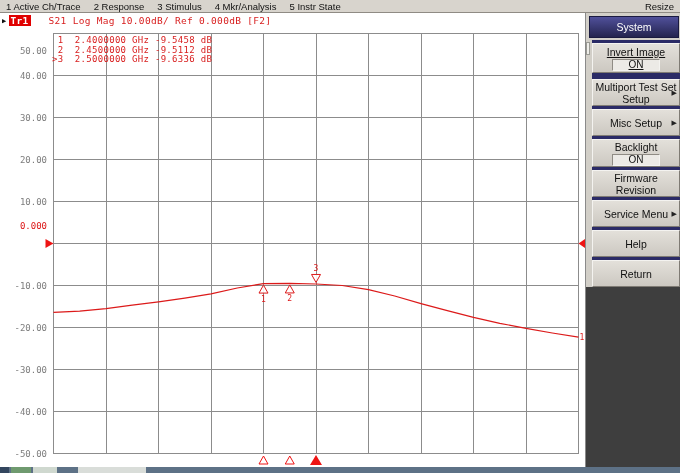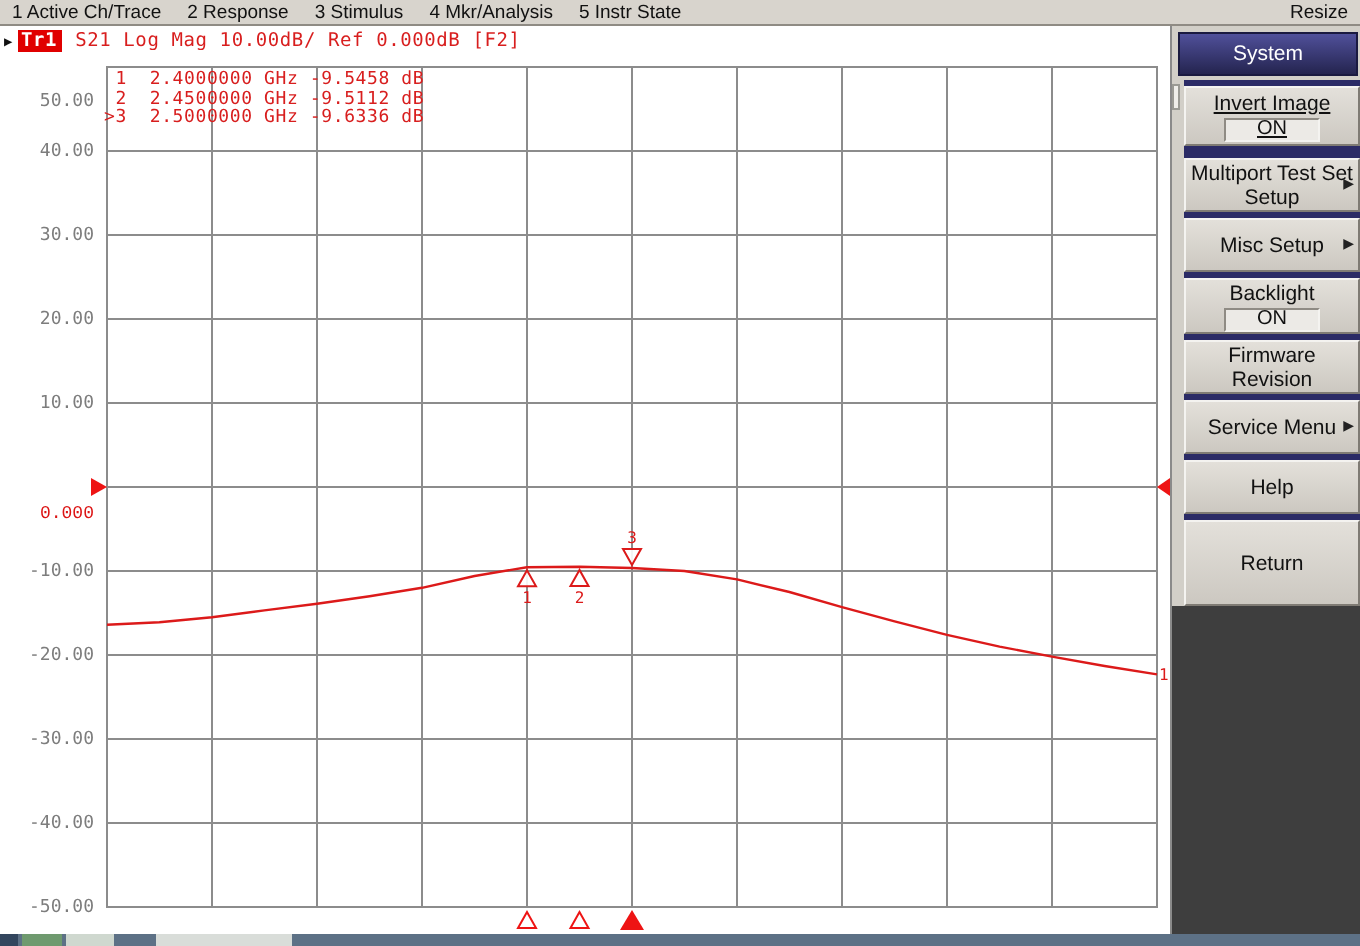--- a/index.html
+++ b/index.html
@@ -23,21 +23,21 @@
     position:absolute;left:0;top:14px;width:585px;height:13px;background:#fff;
     display:flex;align-items:center;
     font-family:"DejaVu Sans Mono",monospace;font-size:9.5px;letter-spacing:.3px;
     color:#d81e1e;
   }
   .tracebar .tri{color:#111;font-size:7px;margin-left:2px;}
   .tracebar .badge{
     background:#e00000;color:#fff;padding:0 2px;margin-left:2px;
     font-weight:bold;line-height:11px;
   }
-  .tracebar .settings{margin-left:7px;white-space:pre;}
+  .tracebar .settings{margin-left:18px;white-space:pre;}
   
   .graph{position:absolute;left:0;top:27px;width:585px;height:440px;background:#fff;}
   .graph svg{position:absolute;left:0;top:0;}
   .ylab{
     position:absolute;left:0;width:47px;text-align:right;
     font-family:"DejaVu Sans Mono",monospace;font-size:9px;color:#7d7d7d;
     line-height:10px;
   }
   .ylab.ref{color:#dc1414;}
   .readout{
@@ -146,21 +146,21 @@
       <path d="M 316,255.46112 l -4.5,-8 h 9 Z" fill="#fff" fill-opacity="0.9" stroke="#dc1a1a" stroke-width="1"></path>
       <text x="316" y="244.46112" fill="#dc1a1a" text-anchor="middle" font-size="8px" font-family="DejaVu Sans Mono, monospace">3</text>
       <polygon points="316,428 310,438 322,438" fill="#ee1414"></polygon>
     </svg>
   <div id="ylabels">
       <div class="ylab" style="top: 19px;">50.00</div>
       <div class="ylab" style="top: 43.5px;">40.00</div>
       <div class="ylab" style="top: 85.5px;">30.00</div>
       <div class="ylab" style="top: 127.5px;">20.00</div>
       <div class="ylab" style="top: 169.5px;">10.00</div>
-      <div class="ylab ref" style="top: 225px; font-family: Liberation Mono, monospace;">0.000</div>
+      <div class="ylab ref" style="top: 194px;">0.000</div>
       <div class="ylab" style="top: 253.5px;">-10.00</div>
       <div class="ylab" style="top: 295.5px;">-20.00</div>
       <div class="ylab" style="top: 337.5px;">-30.00</div>
       <div class="ylab" style="top: 379.5px;">-40.00</div>
       <div class="ylab" style="top: 421.5px;">-50.00</div>
     </div>
   <div class="readout" id="readout"><div> 1  2.4000000 GHz -9.5458 dB</div><div> 2  2.4500000 GHz -9.5112 dB</div><div>&gt;3  2.5000000 GHz -9.6336 dB</div></div>
 </div>
 
 <div class="softkeys">
@@ -198,21 +198,21 @@
       <div class="sk-sep" style="background: rgb(43, 43, 102);"></div>
       <div class="sk-btn" style="height: 27px;">
         <div class="lbl">Service Menu</div>
         <span class="sk-arrow">▶</span>
       </div>
       <div class="sk-sep" style="background: rgb(43, 43, 102);"></div>
       <div class="sk-btn" style="height: 27px;">
         <div class="lbl">Help</div>
       </div>
       <div class="sk-sep" style="background: rgb(43, 43, 102);"></div>
-      <div class="sk-btn" style="height: 43px;">
+      <div class="sk-btn" style="height: 27px;">
         <div class="lbl">Return</div>
       </div>
     </div>
   <div class="dark-filler"></div>
 </div>
 
 <div class="taskbar">
   <div class="tb-frag" style="left:0;width:9px;background:#33465e"></div>
   <div class="tb-frag" style="left:11px;width:20px;background:#6f9a6f"></div>
   <div class="tb-frag" style="left:33px;width:24px;background:#cfd8cf"></div>

